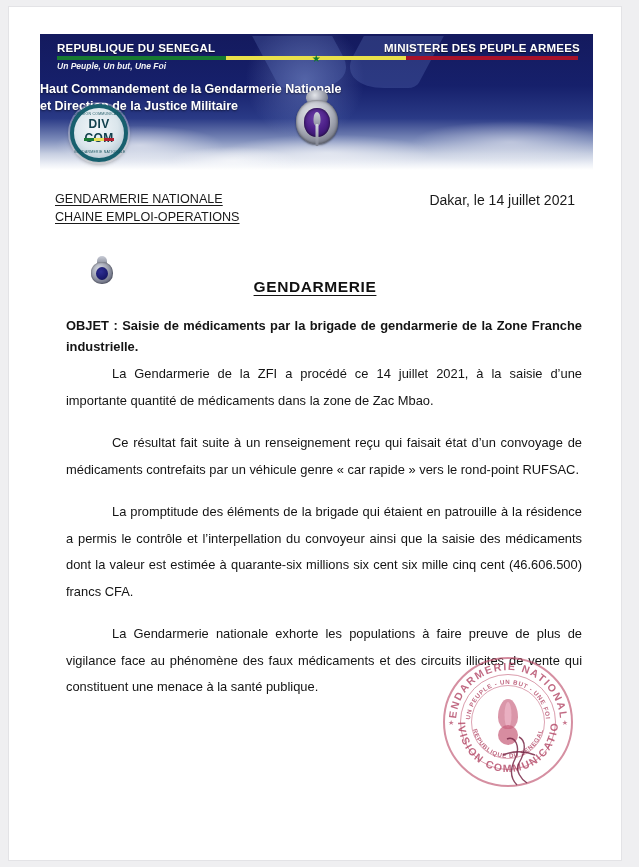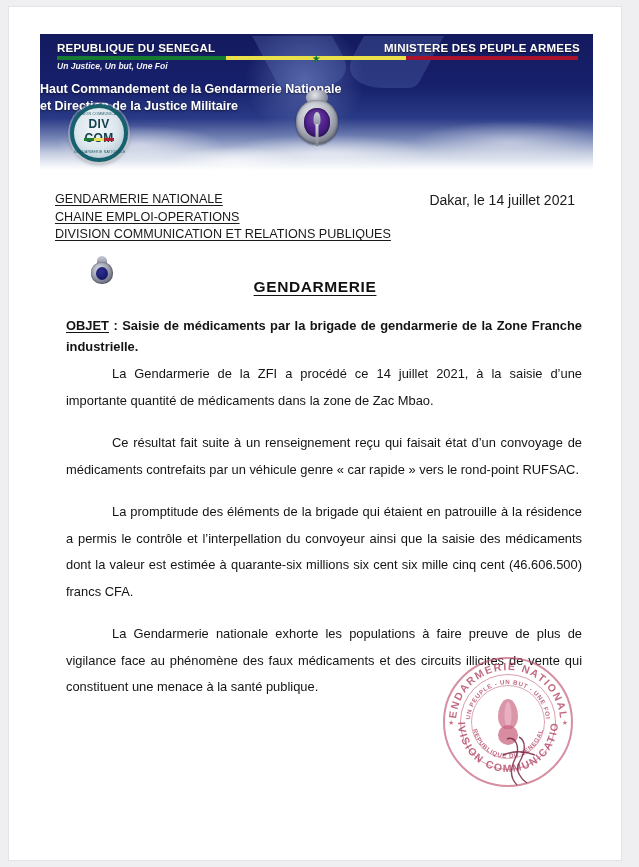--- a/index.html
+++ b/index.html
@@ -315,21 +315,20 @@
     color: #141414;
     text-align: justify;
   }
   .objet {
     font-weight: bold;
     line-height: 21px;
     margin-bottom: 4px;
     text-align: justify;
   }
   .objet .u {
-    text-decoration: underline;
     text-underline-offset: 2px;
     margin-top: 20px;
   }
   .para {
     margin: 0;
     text-indent: 46px;
     text-align: justify;
   }
   .para + .para { margin-top: 16px; }
   .greenline {
@@ -442,21 +441,21 @@
     <div class="min-title">MINISTERE DES PEUPLE ARMEES</div>
 
     <div class="tricolor">
       <div class="tc-green"></div>
       <div class="tc-yellow">
         <div class="tc-star">★</div>
       </div>
       <div class="tc-red"></div>
     </div>
 
-    <div class="devise">Un Justice, Un but, Une Foi</div>
+    <div class="devise">Un Peuple, Un but, Une Foi</div>
 
     <div class="dept-line dept-1">Haut Commandement de la Gendarmerie Nationale</div>
     <div class="dept-line dept-2">et Direction de la Justice Militaire</div>
 
     <div class="divcom">
       <div class="divcom-ring-text">DIVISION COMMUNICATION</div>
       <div class="divcom-label">DIV COM</div>
       <div class="divcom-bars">
           <i></i>
           <i></i>
@@ -470,21 +469,20 @@
       <div class="gn-wreath"></div>
       <div class="gn-center"></div>
       <div class="gn-flame"></div>
       <div class="gn-anchor"></div>
     </div>
   </div>
 
   <div class="addr">
     <div><span>GENDARMERIE NATIONALE</span></div>
     <div><span>CHAINE EMPLOI-OPERATIONS</span></div>
-    <div><span>DIVISION COMMUNICATION ET RELATIONS PUBLIQUES</span></div>
   </div>
 
   <div class="dateline">Dakar, le 14 juillet 2021</div>
 
   <div class="mini-emblem">
     <div class="mini-spark"></div>
     <div class="mini-body"></div>
     <div class="mini-core"></div>
   </div>
 

